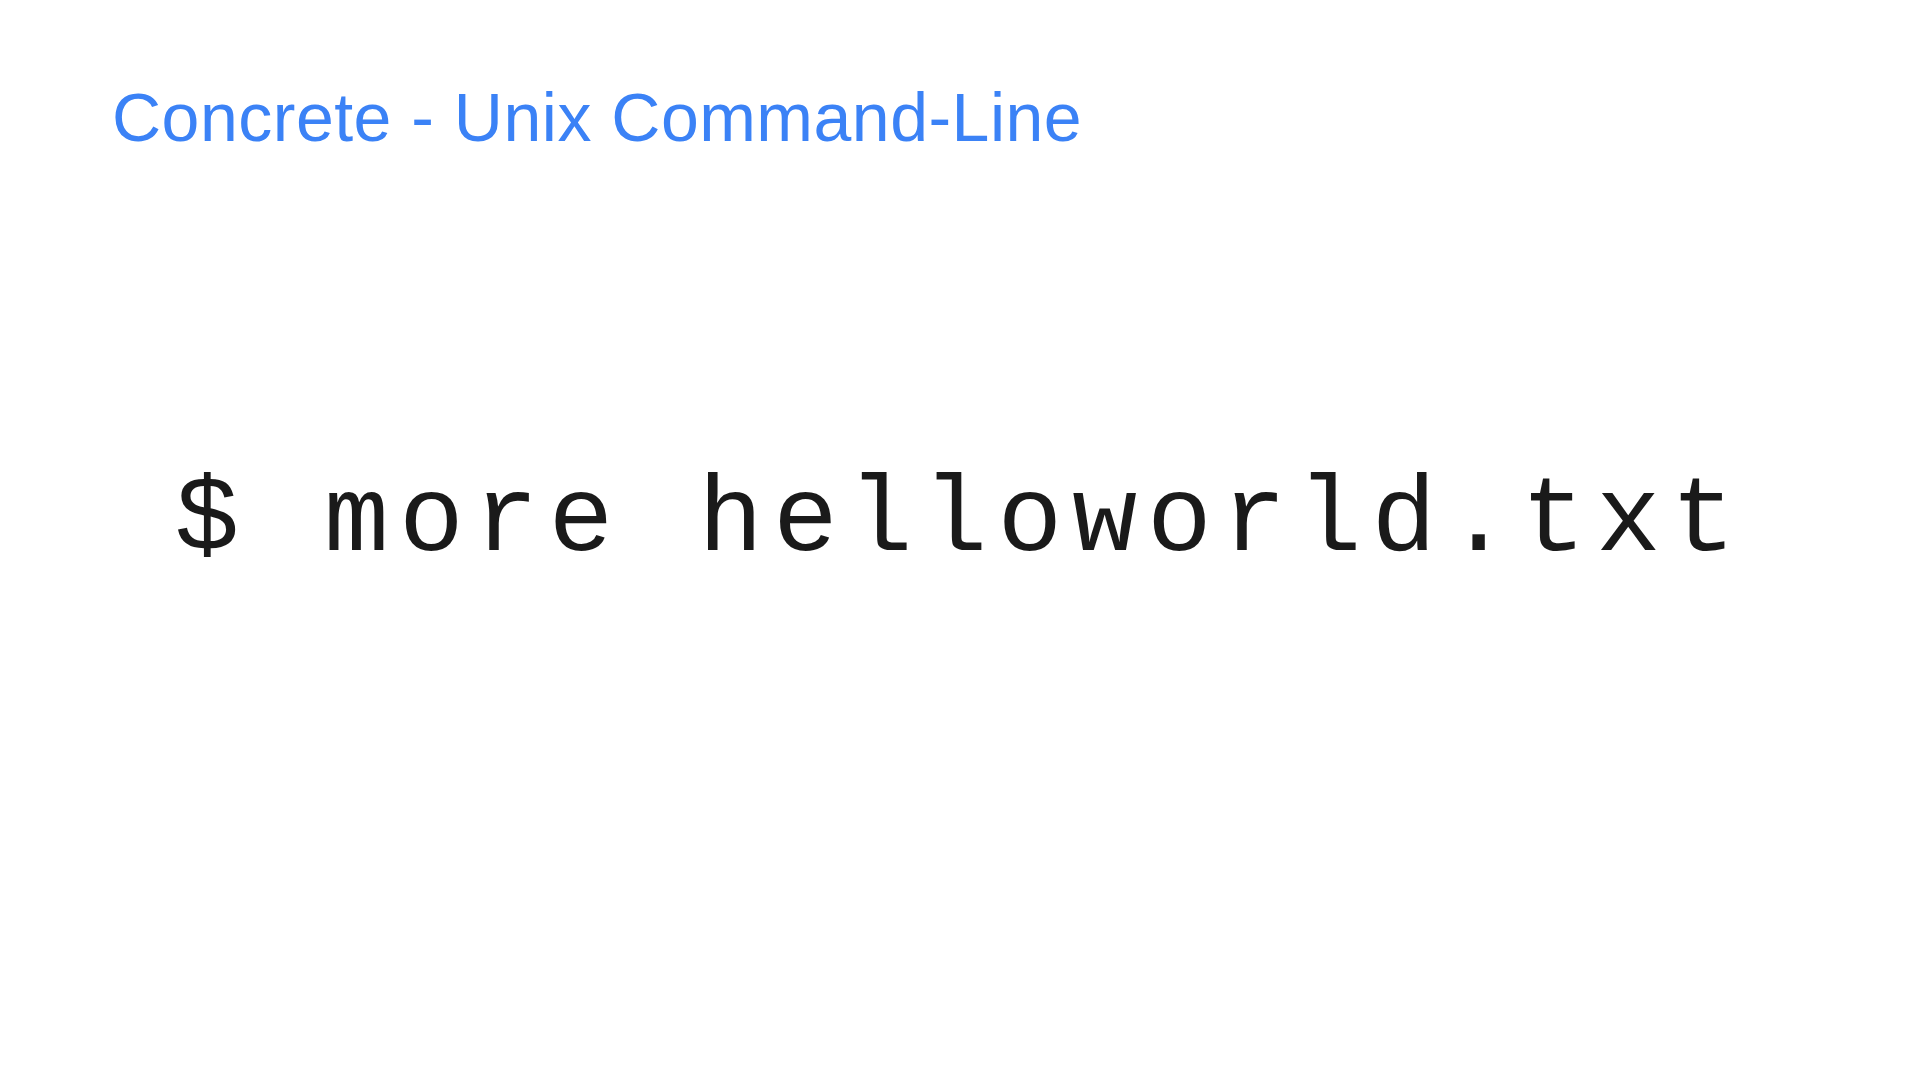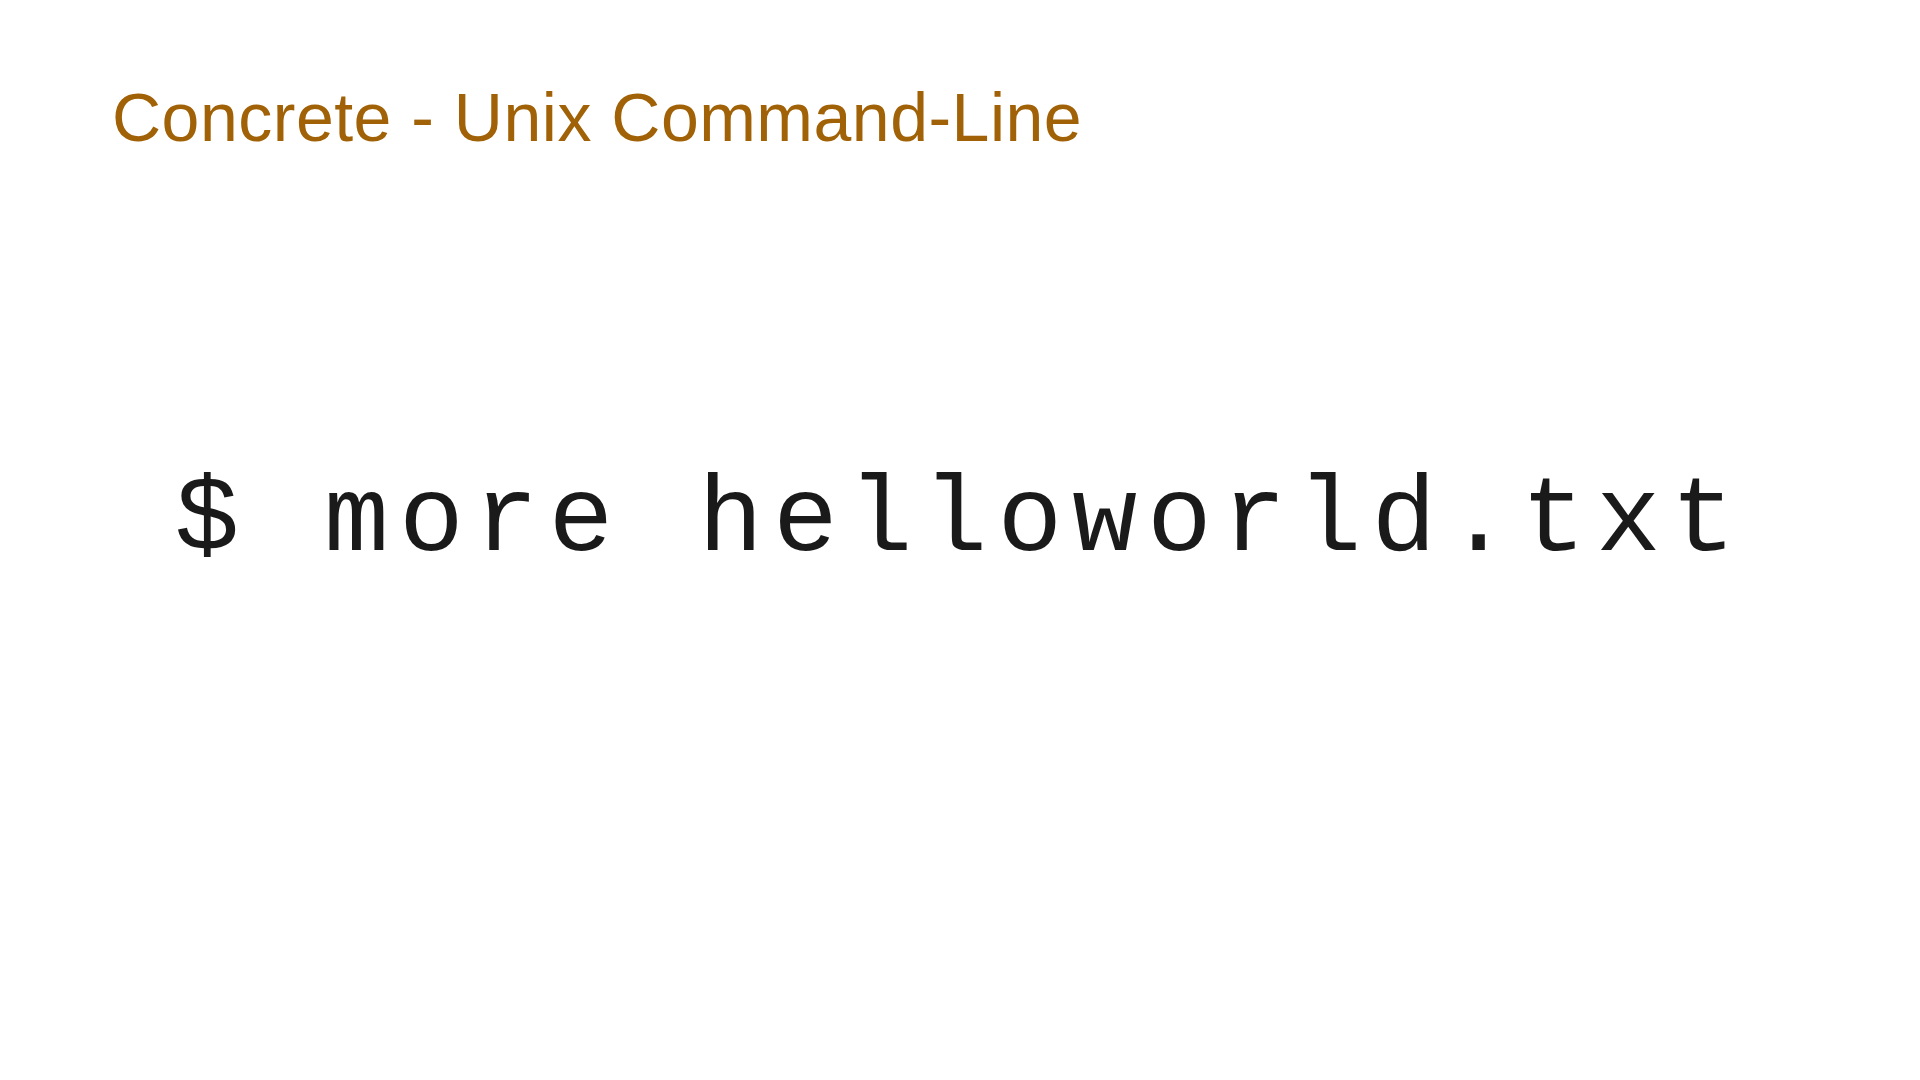--- a/index.html
+++ b/index.html
@@ -14,21 +14,21 @@
       position: relative;
       font-family: "Segoe UI", "Helvetica Neue", Arial, sans-serif;
       overflow: hidden;
     }
     .slide-title {
       position: absolute;
       top: 78px;
       left: 112px;
       font-size: 68px;
       font-weight: 400;
-      color: #a16207;
+      color: #3b82f6;
       letter-spacing: 0.5px;
     }
     .command-line {
       position: absolute;
       top: 460px;
       left: 0;
       width: 100%;
       text-align: center;
       font-family: "Consolas", "Menlo", "Courier New", monospace;
       font-size: 108px;

